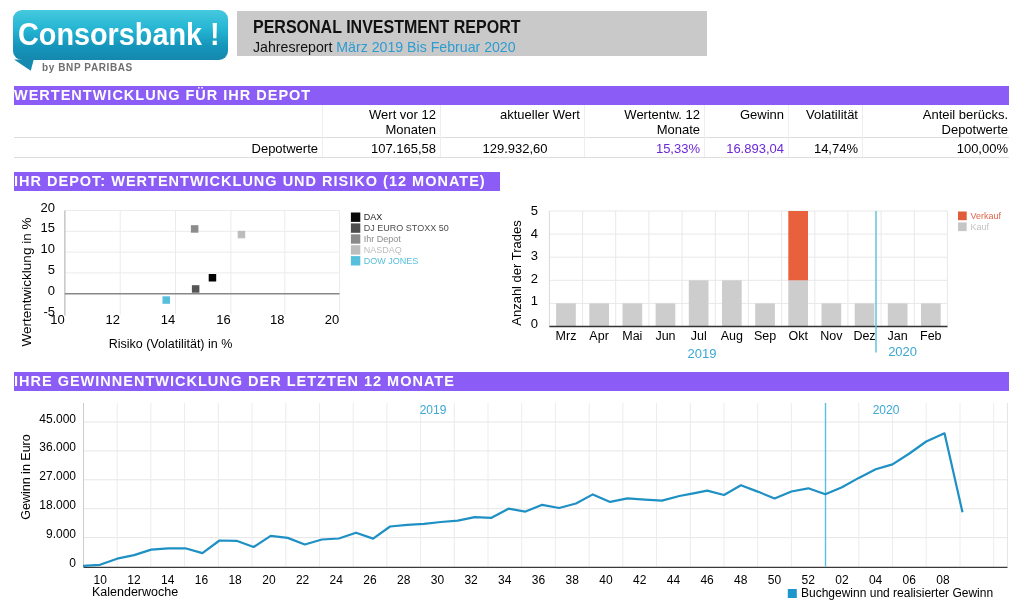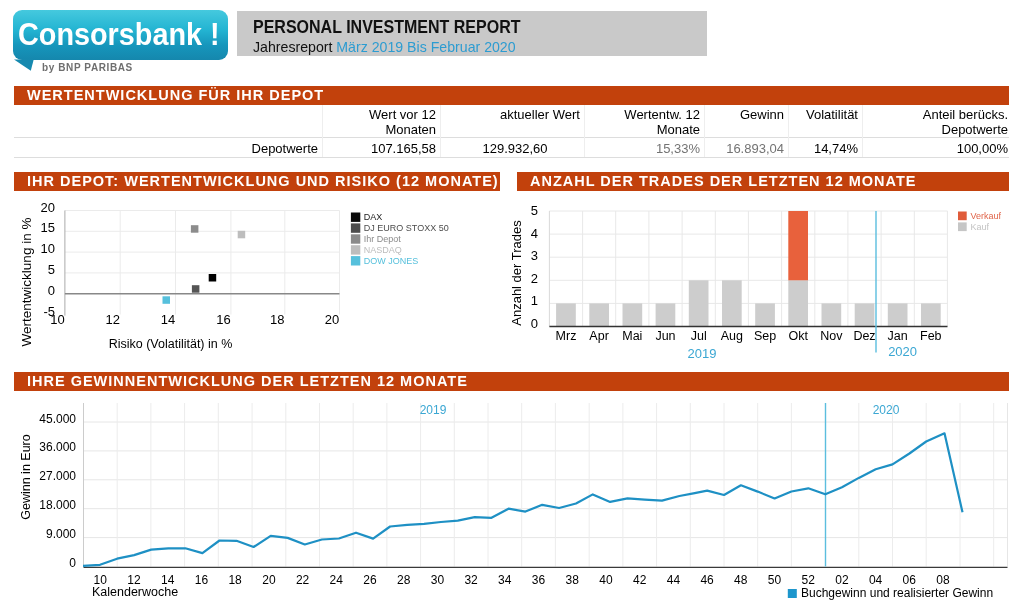--- a/index.html
+++ b/index.html
@@ -1,22 +1,22 @@
 <!DOCTYPE html>
 <html><head>
 <meta charset="utf-8">
 <style>
 * { margin:0; padding:0; box-sizing:border-box; }
 html,body { width:1023px; height:609px; background:#ffffff; font-family:"Liberation Sans", sans-serif; }
 #page { position:relative; width:1023px; height:609px; overflow:hidden; }
 .abs { position:absolute; }
-.bar { position:absolute; background:#c2410c; color:#fff; font-weight:bold; font-size:14.5px; height:19px; line-height:19px; padding-left:13px; letter-spacing:1px; white-space:nowrap; }
+.bar { position:absolute; background:#8b5cf6; color:#fff; font-weight:bold; font-size:14.5px; height:19px; line-height:19px; letter-spacing:1px; white-space:nowrap; }
 .cell { position:absolute; font-size:13px; color:#000; white-space:nowrap; }
 .r { text-align:right; }
-.green { color:#737373; }
+.green { color:#6d28d9; }
 .hline { position:absolute; height:1px; background:#dddddd; }
 .vline { position:absolute; width:1px; background:#eeeeee; }
 </style>
 </head>
 <body>
 <div id="page">
 
 <div class="abs" style="left:13px; top:10px; width:215px; height:50px; border-radius:9px; background:linear-gradient(180deg,#45c9de 0%,#23b4d2 40%,#1696bc 70%,#1587ad 100%);"></div>
 <svg class="abs" style="left:13px; top:55px;" width="40" height="20" viewBox="0 0 40 20">
       <polygon points="1,4.5 20.7,4.5 17.8,15.8" fill="#1689af"></polygon>
@@ -48,21 +48,20 @@
 <div class="hline" style="left:14px; top:137px; width:995px;"></div>
 <div class="hline" style="left:14px; top:157px; width:995px;"></div>
 <div class="vline" style="left:322px; top:105px; height:52px;"></div>
 <div class="vline" style="left:440px; top:105px; height:52px;"></div>
 <div class="vline" style="left:584px; top:105px; height:52px;"></div>
 <div class="vline" style="left:704px; top:105px; height:52px;"></div>
 <div class="vline" style="left:788px; top:105px; height:52px;"></div>
 <div class="vline" style="left:862px; top:105px; height:52px;"></div>
 
 <div class="bar" style="left:14px; top:172px; width:486px;">IHR DEPOT: WERTENTWICKLUNG UND RISIKO (12 MONATE)</div>
-<div class="bar" style="left:517px; top:172px; width:492px;">ANZAHL DER TRADES DER LETZTEN 12 MONATE</div>
 
 <svg class="abs" style="left:0; top:195px;" width="505" height="175" viewBox="0 0 505 175">
 
 <g stroke="#ebebeb" stroke-width="1">
 <line x1="64.9" y1="15.5" x2="339.5" y2="15.5"></line>
 <line x1="64.9" y1="36.3" x2="339.5" y2="36.3"></line>
 <line x1="64.9" y1="57.1" x2="339.5" y2="57.1"></line>
 <line x1="64.9" y1="77.9" x2="339.5" y2="77.9"></line>
 <line x1="120.2" y1="15.5" x2="120.2" y2="119.5"></line>
 <line x1="175.5" y1="15.5" x2="175.5" y2="119.5"></line>

